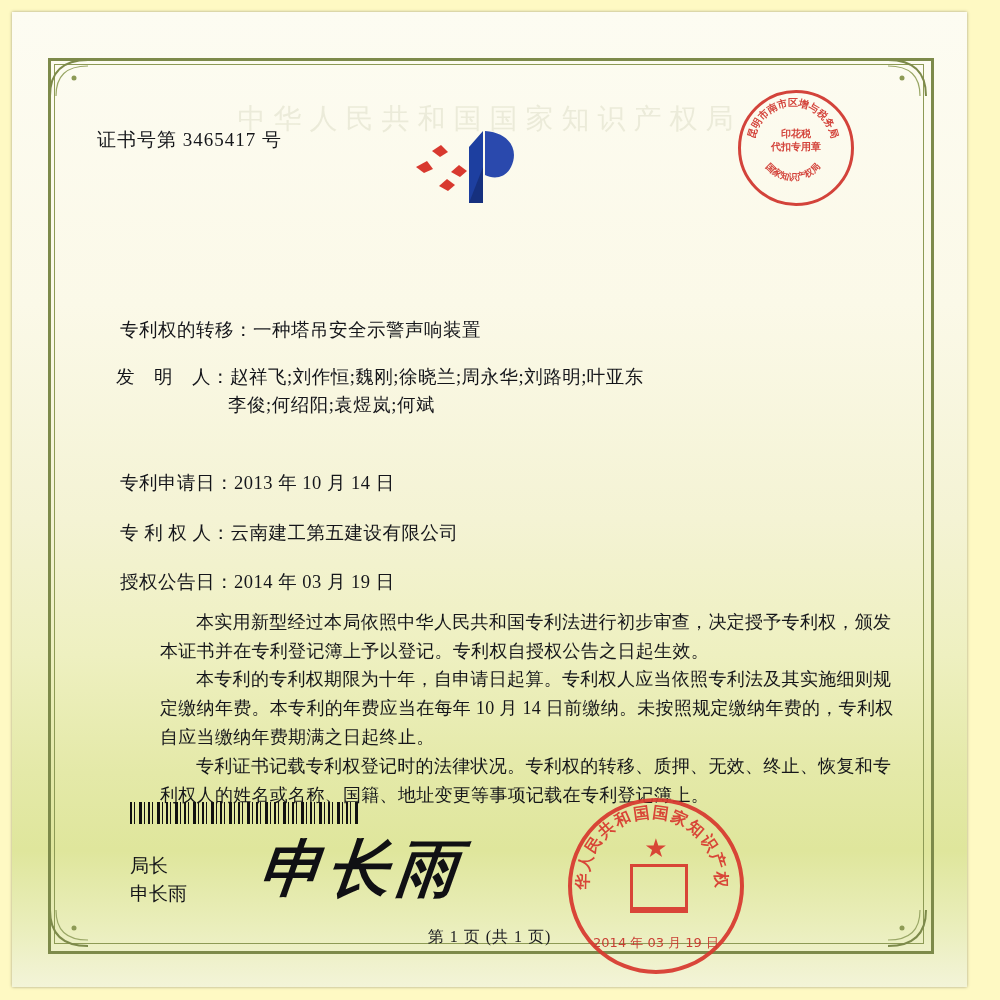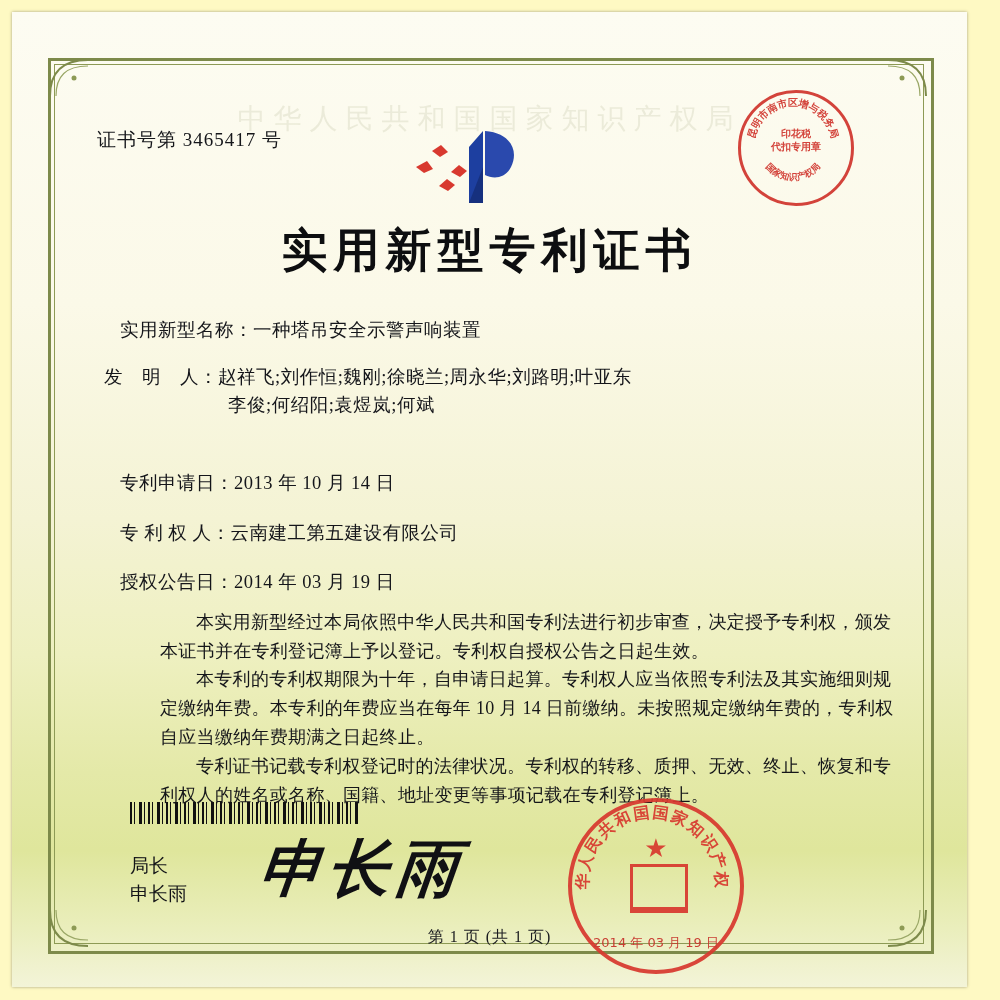--- a/index.html
+++ b/index.html
@@ -97,21 +97,21 @@
     position: absolute;
     font-size: 18.5px;
     color: #14151a;
     white-space: nowrap;
     letter-spacing: .5px;
   }
   .flabel { display: inline-block; }
   .fvalue { display: inline-block; }
 
   #f-name   { left: 108px; top: 305px; }
-  #f-inv    { left: 92px; top: 352px; }
+  #f-inv    { left: 104px; top: 352px; }
   #f-inv2   { left: 216px; top: 380px; }
   #f-patno  { left: 108px; top: 410px; }
   #f-appdate{ left: 108px; top: 458px; }
   #f-owner  { left: 108px; top: 508px; }
   #f-grant  { left: 108px; top: 557px; }
 
   
   .para {
     position: absolute;
     left: 108px;
@@ -264,24 +264,23 @@
     <svg id="logo" viewBox="0 0 150 95">
       <polygon points="20,44 26,52 17,56 9,50" fill="#d8392f"></polygon>
       <polygon points="34,28 41,35 33,40 25,34" fill="#d8392f"></polygon>
       <polygon points="40,62 48,68 41,74 32,69" fill="#d8392f"></polygon>
       <polygon points="52,48 60,54 53,60 44,55" fill="#d8392f"></polygon>
       <path d="M62 86 L62 30 L76 14 L76 86 Z" fill="#1d3fa0"></path>
       <path d="M78 86 L78 14 C104 16 112 34 104 50 C98 62 86 62 78 58 Z" fill="#2a49ad"></path>
       <path d="M62 86 L76 86 L76 50 Z" fill="#16307e"></path>
     </svg>
 
-    <div id="main-title">实用新型专利证书</div>
 
     <div class="field" id="f-name">
-      <span class="flabel">实用新型名称：</span><span class="fvalue">一种塔吊安全示警声响装置</span>
+      <span class="flabel">专利权的转移：</span><span class="fvalue">一种塔吊安全示警声响装置</span>
     </div>
 
     <div class="field" id="f-inv">
       <span class="flabel">发　明　人：</span><span class="fvalue">赵祥飞;刘作恒;魏刚;徐晓兰;周永华;刘路明;叶亚东</span>
     </div>
     <div class="field" id="f-inv2">李俊;何绍阳;袁煜岚;何斌</div>
 
 
     <div class="field" id="f-appdate">
       <span class="flabel">专利申请日：</span><span class="fvalue">2013 年 10 月 14 日</span>

